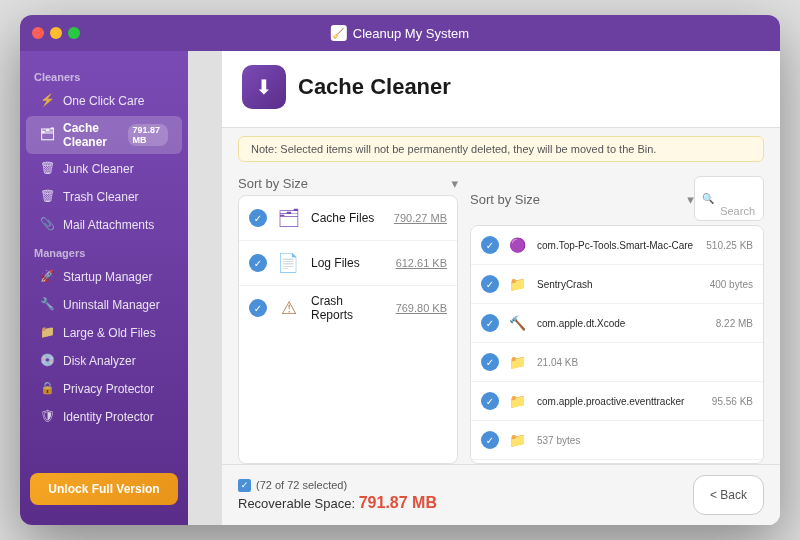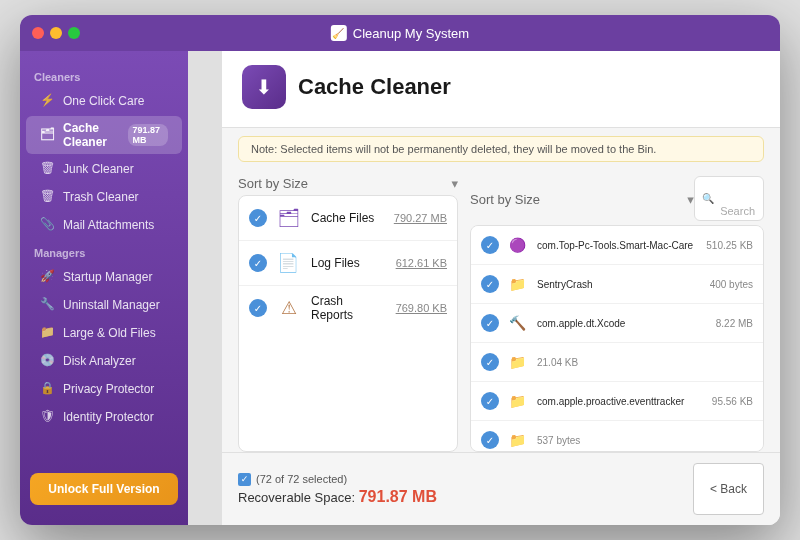--- a/index.html
+++ b/index.html
@@ -322,22 +322,22 @@
       justify-content: center;
       color: white;
       font-size: 9px;
     }
     .footer-space { font-size: 13px; color: #333; }
     .footer-space-val { color: #e0503a; font-weight: 700; font-size: 16px; }
     .footer-right { display: flex; gap: 10px; align-items: center; }
     .back-btn {
       background: white;
       border: 1px solid #ccc;
-      border-radius: 4px;
-      padding: 18px 16px;
+      border-radius: 12px;
+      padding: 12px 16px;
       font-size: 12px;
       color: #555;
       cursor: pointer;
       display: flex;
       align-items: center;
       gap: 4px;
     }
     .clean-btn {
       background: linear-gradient(135deg, #4a90e2, #2b70d0);
       color: white;

